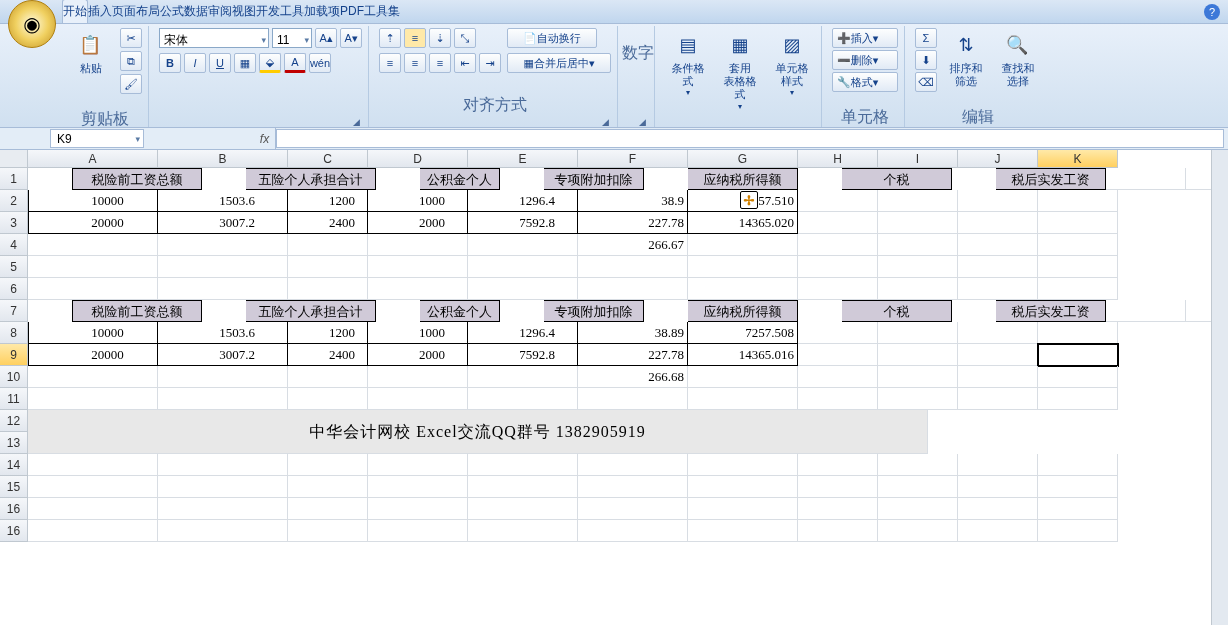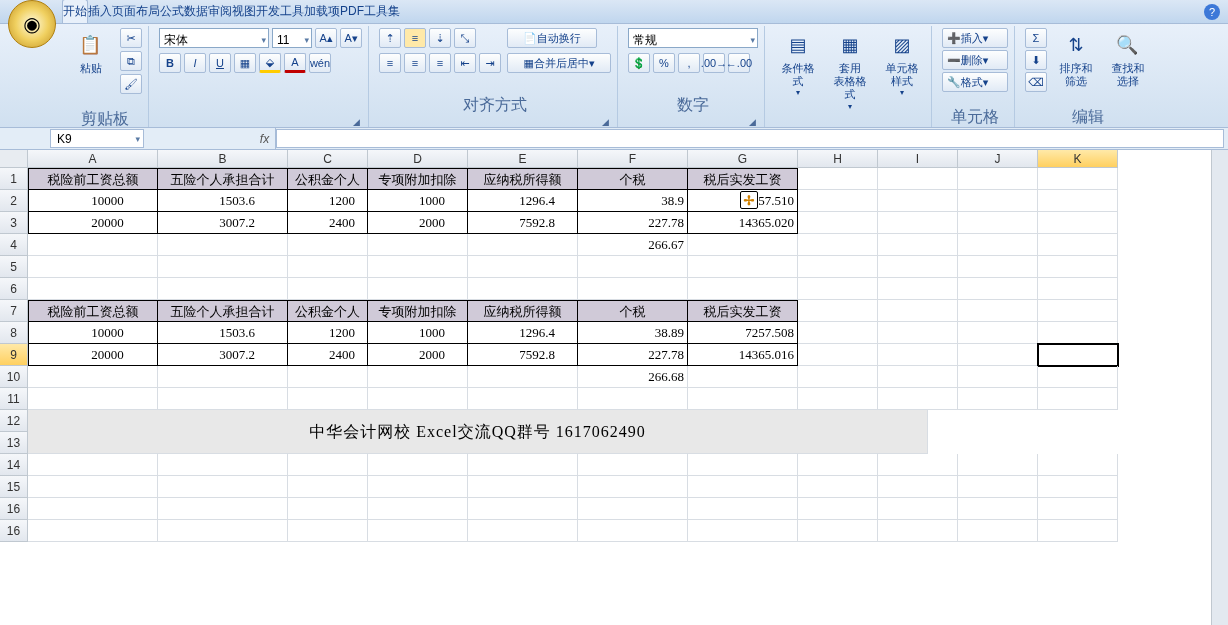--- a/index.html
+++ b/index.html
@@ -39,21 +39,21 @@
 .corner { position: absolute; left: 0; top: 0; width: 28px; height: 18px; background: #e8ecf1; border-right: 1px solid #c0c8d0; border-bottom: 1px solid #c0c8d0; }
 .col-headers { position: absolute; left: 28px; top: 0; height: 18px; display: flex; }
 .col-h { background: linear-gradient(#f5f7fa,#e2e7ee); border-right: 1px solid #c0c8d0; border-bottom: 1px solid #c0c8d0; text-align: center; color: #333; font-size: 12px; line-height: 18px; }
 .col-h.active { background: linear-gradient(#ffe9a8,#ffd060); }
 .row-headers { position: absolute; left: 0; top: 18px; width: 28px; }
 .row-h { height: 22px; background: linear-gradient(#f5f7fa,#e2e7ee); border-right: 1px solid #c0c8d0; border-bottom: 1px solid #c0c8d0; text-align: center; color: #333; font-size: 12px; line-height: 22px; }
 .row-h.active { background: linear-gradient(#ffe9a8,#ffd060); }
 .grid { position: absolute; left: 28px; top: 18px; }
 .grid-row { display: flex; height: 22px; }
 .cell { border-right: 1px solid #d8dde3; border-bottom: 1px solid #d8dde3; padding: 0 3px; font-size: 13px; line-height: 21px; overflow: hidden; white-space: nowrap; font-family: SimSun, serif; }
-.cell.hd { background: #d0cad8; text-align: center; border: 1px solid #000; border-left: none; border-top: 1px solid #000; }
+.cell.hd { background: #d0cad8; text-align: center; border: 1px solid #000; border-left: none; border-top: 1px solid #000; margin-left: 44px; }
 .cell.hd:first-child { border-left: 1px solid #000; }
 .cell.bd { border: 1px solid #000; border-left: none; border-top: none; text-align: center; padding-left: 32px; }
 .cell.bd:first-child { border-left: 1px solid #000; }
 .cell.num { text-align: right; }
 .sel { outline: 2px solid #000; outline-offset: -1px; }
 .cursor-cross { position: absolute; width: 18px; height: 18px; background: #fff; border: 1px solid #000; border-radius: 2px; display: flex; align-items: center; justify-content: center; color: #d08000; font-weight: bold; font-size: 13px; }
 .banner { background: #e8e8e8; font-family: SimSun, serif; font-size: 16px; text-align: center; letter-spacing: 1px; }
 .scroll-v { position: absolute; right: 0; top: 0; bottom: 0; width: 17px; background: #e3e9f0; border-left: 1px solid #c0c8d0; }
 </style>
 </head>
@@ -143,32 +143,20 @@
       <div class="stack" style="gap:5px;">
         <div class="btn" style="width:90px">📄 <span>自动换行</span></div>
         <div class="btn" style="width:104px">▦ <span>合并后居中</span> ▾</div>
       </div>
     </div>
     <div class="group-label">对齐方式</div>
     <div class="dialog-launcher">◢</div>
   </div>
 
   <div class="group">
-    <div class="group-body stack" style="gap:5px;">
-      <div class="combo" style="width:130px">
-          <span>常规</span>
-        </div>
-      <div class="row">
-        <div class="btn icon-only">💲</div>
-        <div class="btn icon-only">%</div>
-        <div class="btn icon-only">,</div>
-        <div class="btn icon-only">.00→</div>
-        <div class="btn icon-only">←.00</div>
-      </div>
-    </div>
     <div class="group-label">数字</div>
     <div class="dialog-launcher">◢</div>
   </div>
 
   <div class="group">
     <div class="group-body">
       <div class="big-btn">
           <div class="big-icon">▤</div>
           <span>条件格式</span>
           <span style="font-size:8px">▾</span>
@@ -402,21 +390,21 @@
         <div class="cell " style="width: 100px;"></div>
         <div class="cell " style="width: 110px;"></div>
         <div class="cell " style="width: 110px;"></div>
         <div class="cell " style="width: 110px;"></div>
         <div class="cell " style="width: 80px;"></div>
         <div class="cell " style="width: 80px;"></div>
         <div class="cell " style="width: 80px;"></div>
         <div class="cell " style="width: 80px;"></div>
       </div>
       <div class="grid-row" style="height: 44px;">
-        <div class="cell banner" style="width: 900px; height: 44px; line-height: 44px;">中华会计网校 Excel交流QQ群号 1617062490</div>
+        <div class="cell banner" style="width: 900px; height: 44px; line-height: 44px;">中华会计网校 Excel交流QQ群号 1382905919</div>
       </div>
       <div class="grid-row">
         <div class="cell " style="width: 130px;"></div>
         <div class="cell " style="width: 130px;"></div>
         <div class="cell " style="width: 80px;"></div>
         <div class="cell " style="width: 100px;"></div>
         <div class="cell " style="width: 110px;"></div>
         <div class="cell " style="width: 110px;"></div>
         <div class="cell " style="width: 110px;"></div>
         <div class="cell " style="width: 80px;"></div>

